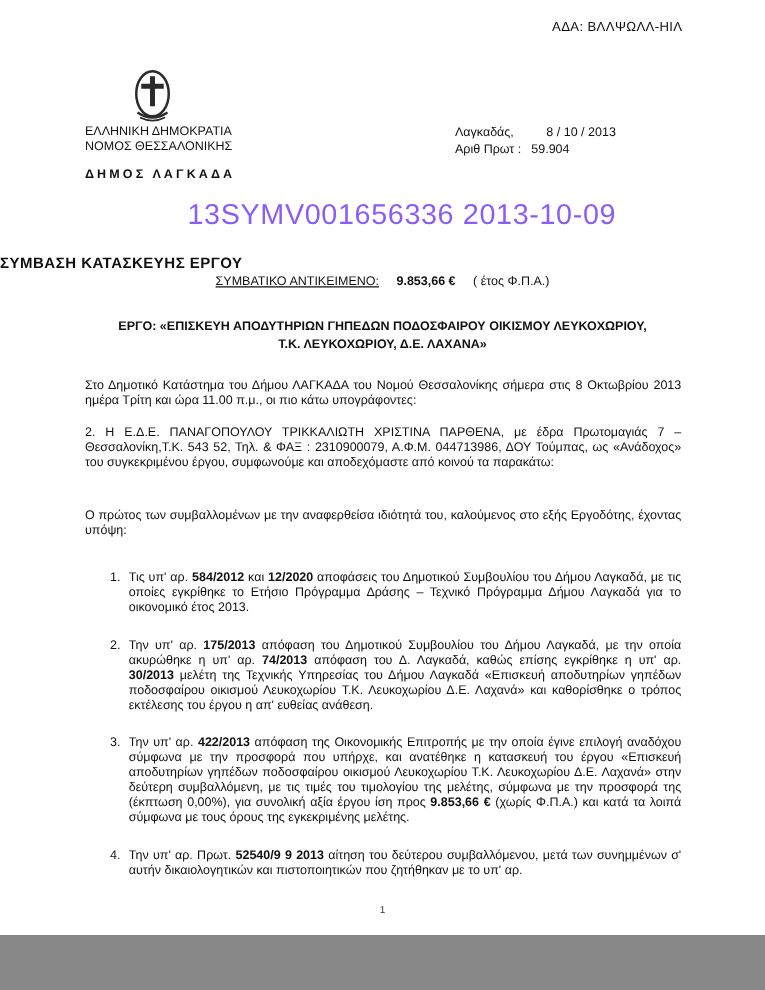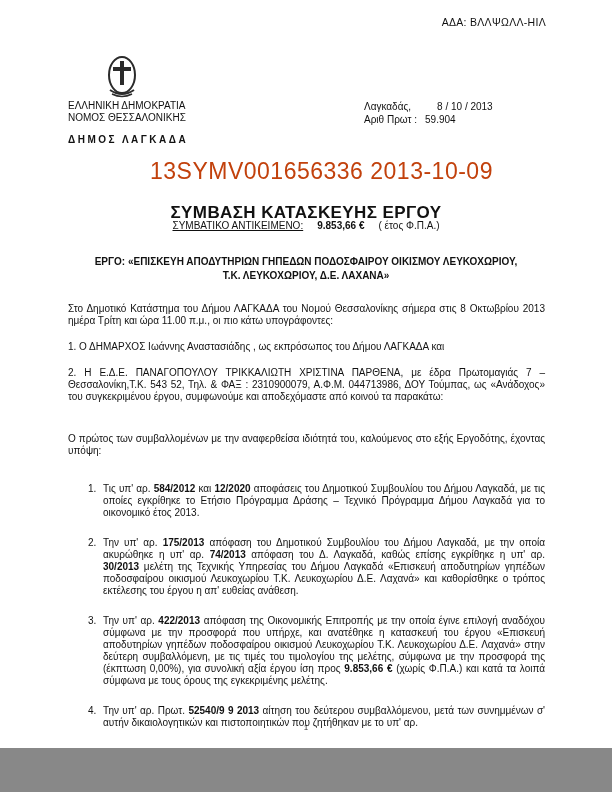--- a/index.html
+++ b/index.html
@@ -47,29 +47,29 @@
     line-height: 13px;
   }
   .dateblock .gap { display: inline-block; width: 26px; }
   .dateblock .gap-sm { display: inline-block; width: 8px; }
   .stamp {
     position: absolute;
     left: 150px;
     top: 158px;
     font-size: 23px;
     letter-spacing: 0.5px;
-    color: #c2410c;
+    color: #8b5cf6;
     white-space: nowrap;
   }
   .title {
     position: absolute;
     left: 0; right: 0;
     top: 203px;
-    text-align: center;
-    font-size: 17px;
+    text-align: left;
+    font-size: 12px;
     font-weight: bold;
     letter-spacing: 0.4px;
   }
   .subtitle {
     position: absolute;
     left: 0; right: 0;
     top: 220px;
     display: flex;
     justify-content: center;
     gap: 14px;
@@ -153,21 +153,20 @@
     <span>( έτος Φ.Π.Α.)</span>
   </div>
 
   <div class="project">
     <div>ΕΡΓΟ: «ΕΠΙΣΚΕΥΗ ΑΠΟΔΥΤΗΡΙΩΝ ΓΗΠΕΔΩΝ ΠΟΔΟΣΦΑΙΡΟΥ ΟΙΚΙΣΜΟΥ ΛΕΥΚΟΧΩΡΙΟΥ,</div>
     <div>Τ.Κ. ΛΕΥΚΟΧΩΡΙΟΥ, Δ.Ε. ΛΑΧΑΝΑ»</div>
   </div>
 
   <div class="bodytext">
     <p class="just">Στο Δημοτικό Κατάστημα του Δήμου ΛΑΓΚΑΔΑ του Νομού Θεσσαλονίκης σήμερα στις 8 Οκτωβρίου 2013 ημέρα Τρίτη και ώρα 11.00 π.μ., οι πιο κάτω υπογράφοντες:</p>
-    <p>1. Ο ΔΗΜΑΡΧΟΣ Ιωάννης Αναστασιάδης , ως εκπρόσωπος του Δήμου ΛΑΓΚΑΔΑ και</p>
     <p class="just mb-lg">2. Η Ε.Δ.Ε. ΠΑΝΑΓΟΠΟΥΛΟΥ ΤΡΙΚΚΑΛΙΩΤΗ ΧΡΙΣΤΙΝΑ ΠΑΡΘΕΝΑ, με έδρα Πρωτομαγιάς 7 – Θεσσαλονίκη,Τ.Κ. 543 52, Τηλ. &amp; ΦΑΞ : 2310900079, Α.Φ.Μ. 044713986, ΔΟΥ Τούμπας, ως «Ανάδοχος» του συγκεκριμένου έργου, συμφωνούμε και αποδεχόμαστε από κοινού τα παρακάτω:</p>
     <p class="just mb-md">Ο πρώτος των συμβαλλομένων με την αναφερθείσα ιδιότητά του, καλούμενος στο εξής Εργοδότης, έχοντας υπόψη:</p>
     <div class="list">
         <div class="li">
           <span class="li-num">1.</span>
           <span class="li-text"><span>Τις υπ' αρ. </span><span class="b">584/2012</span><span> και </span><span class="b">12/2020</span><span> αποφάσεις του Δημοτικού Συμβουλίου του Δήμου Λαγκαδά, με τις οποίες εγκρίθηκε το Ετήσιο Πρόγραμμα Δράσης – Τεχνικό Πρόγραμμα Δήμου Λαγκαδά για το οικονομικό έτος 2013.</span></span>
         </div>
         <div class="li">
           <span class="li-num">2.</span>
           <span class="li-text"><span>Την υπ' αρ. </span><span class="b">175/2013</span><span> απόφαση του Δημοτικού Συμβουλίου του Δήμου Λαγκαδά, με την οποία ακυρώθηκε η υπ' αρ. </span><span class="b">74/2013</span><span> απόφαση του Δ. Λαγκαδά, καθώς επίσης εγκρίθηκε η υπ' αρ. </span><span class="b">30/2013</span><span> μελέτη της Τεχνικής Υπηρεσίας του Δήμου Λαγκαδά «Επισκευή αποδυτηρίων γηπέδων ποδοσφαίρου οικισμού Λευκοχωρίου Τ.Κ. Λευκοχωρίου Δ.Ε. Λαχανά» και καθορίσθηκε ο τρόπος εκτέλεσης του έργου η απ' ευθείας ανάθεση.</span></span>

